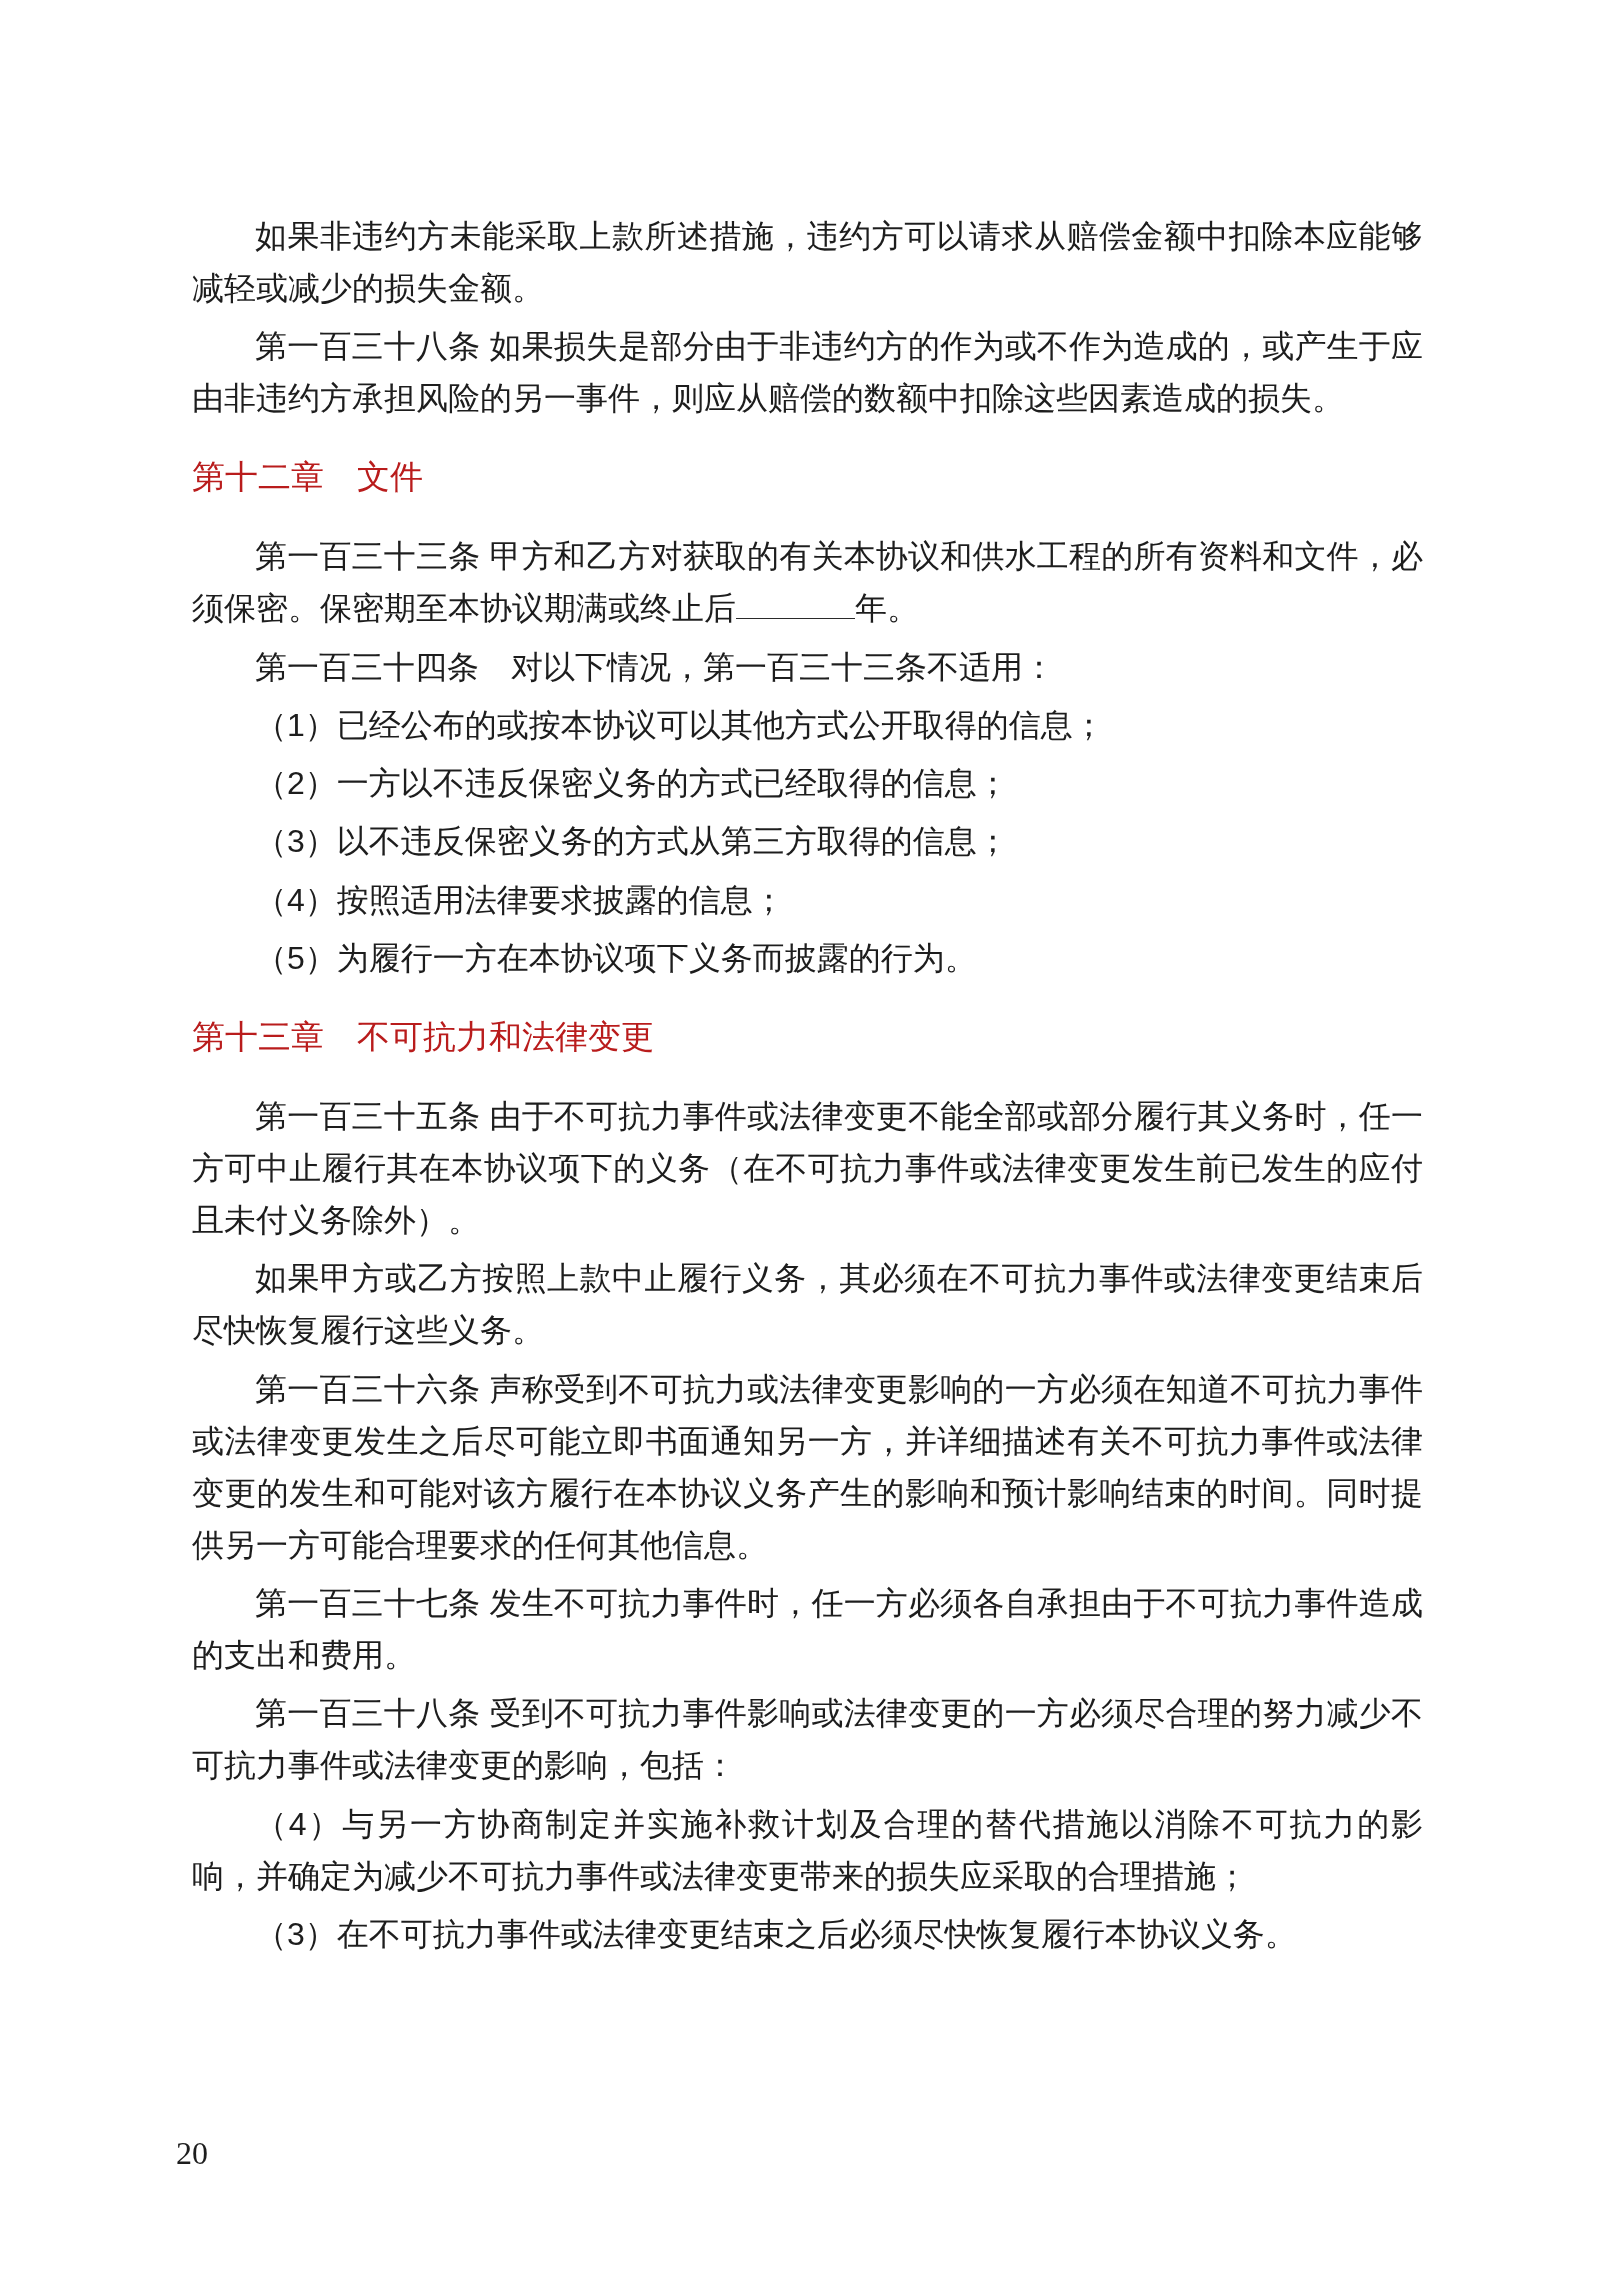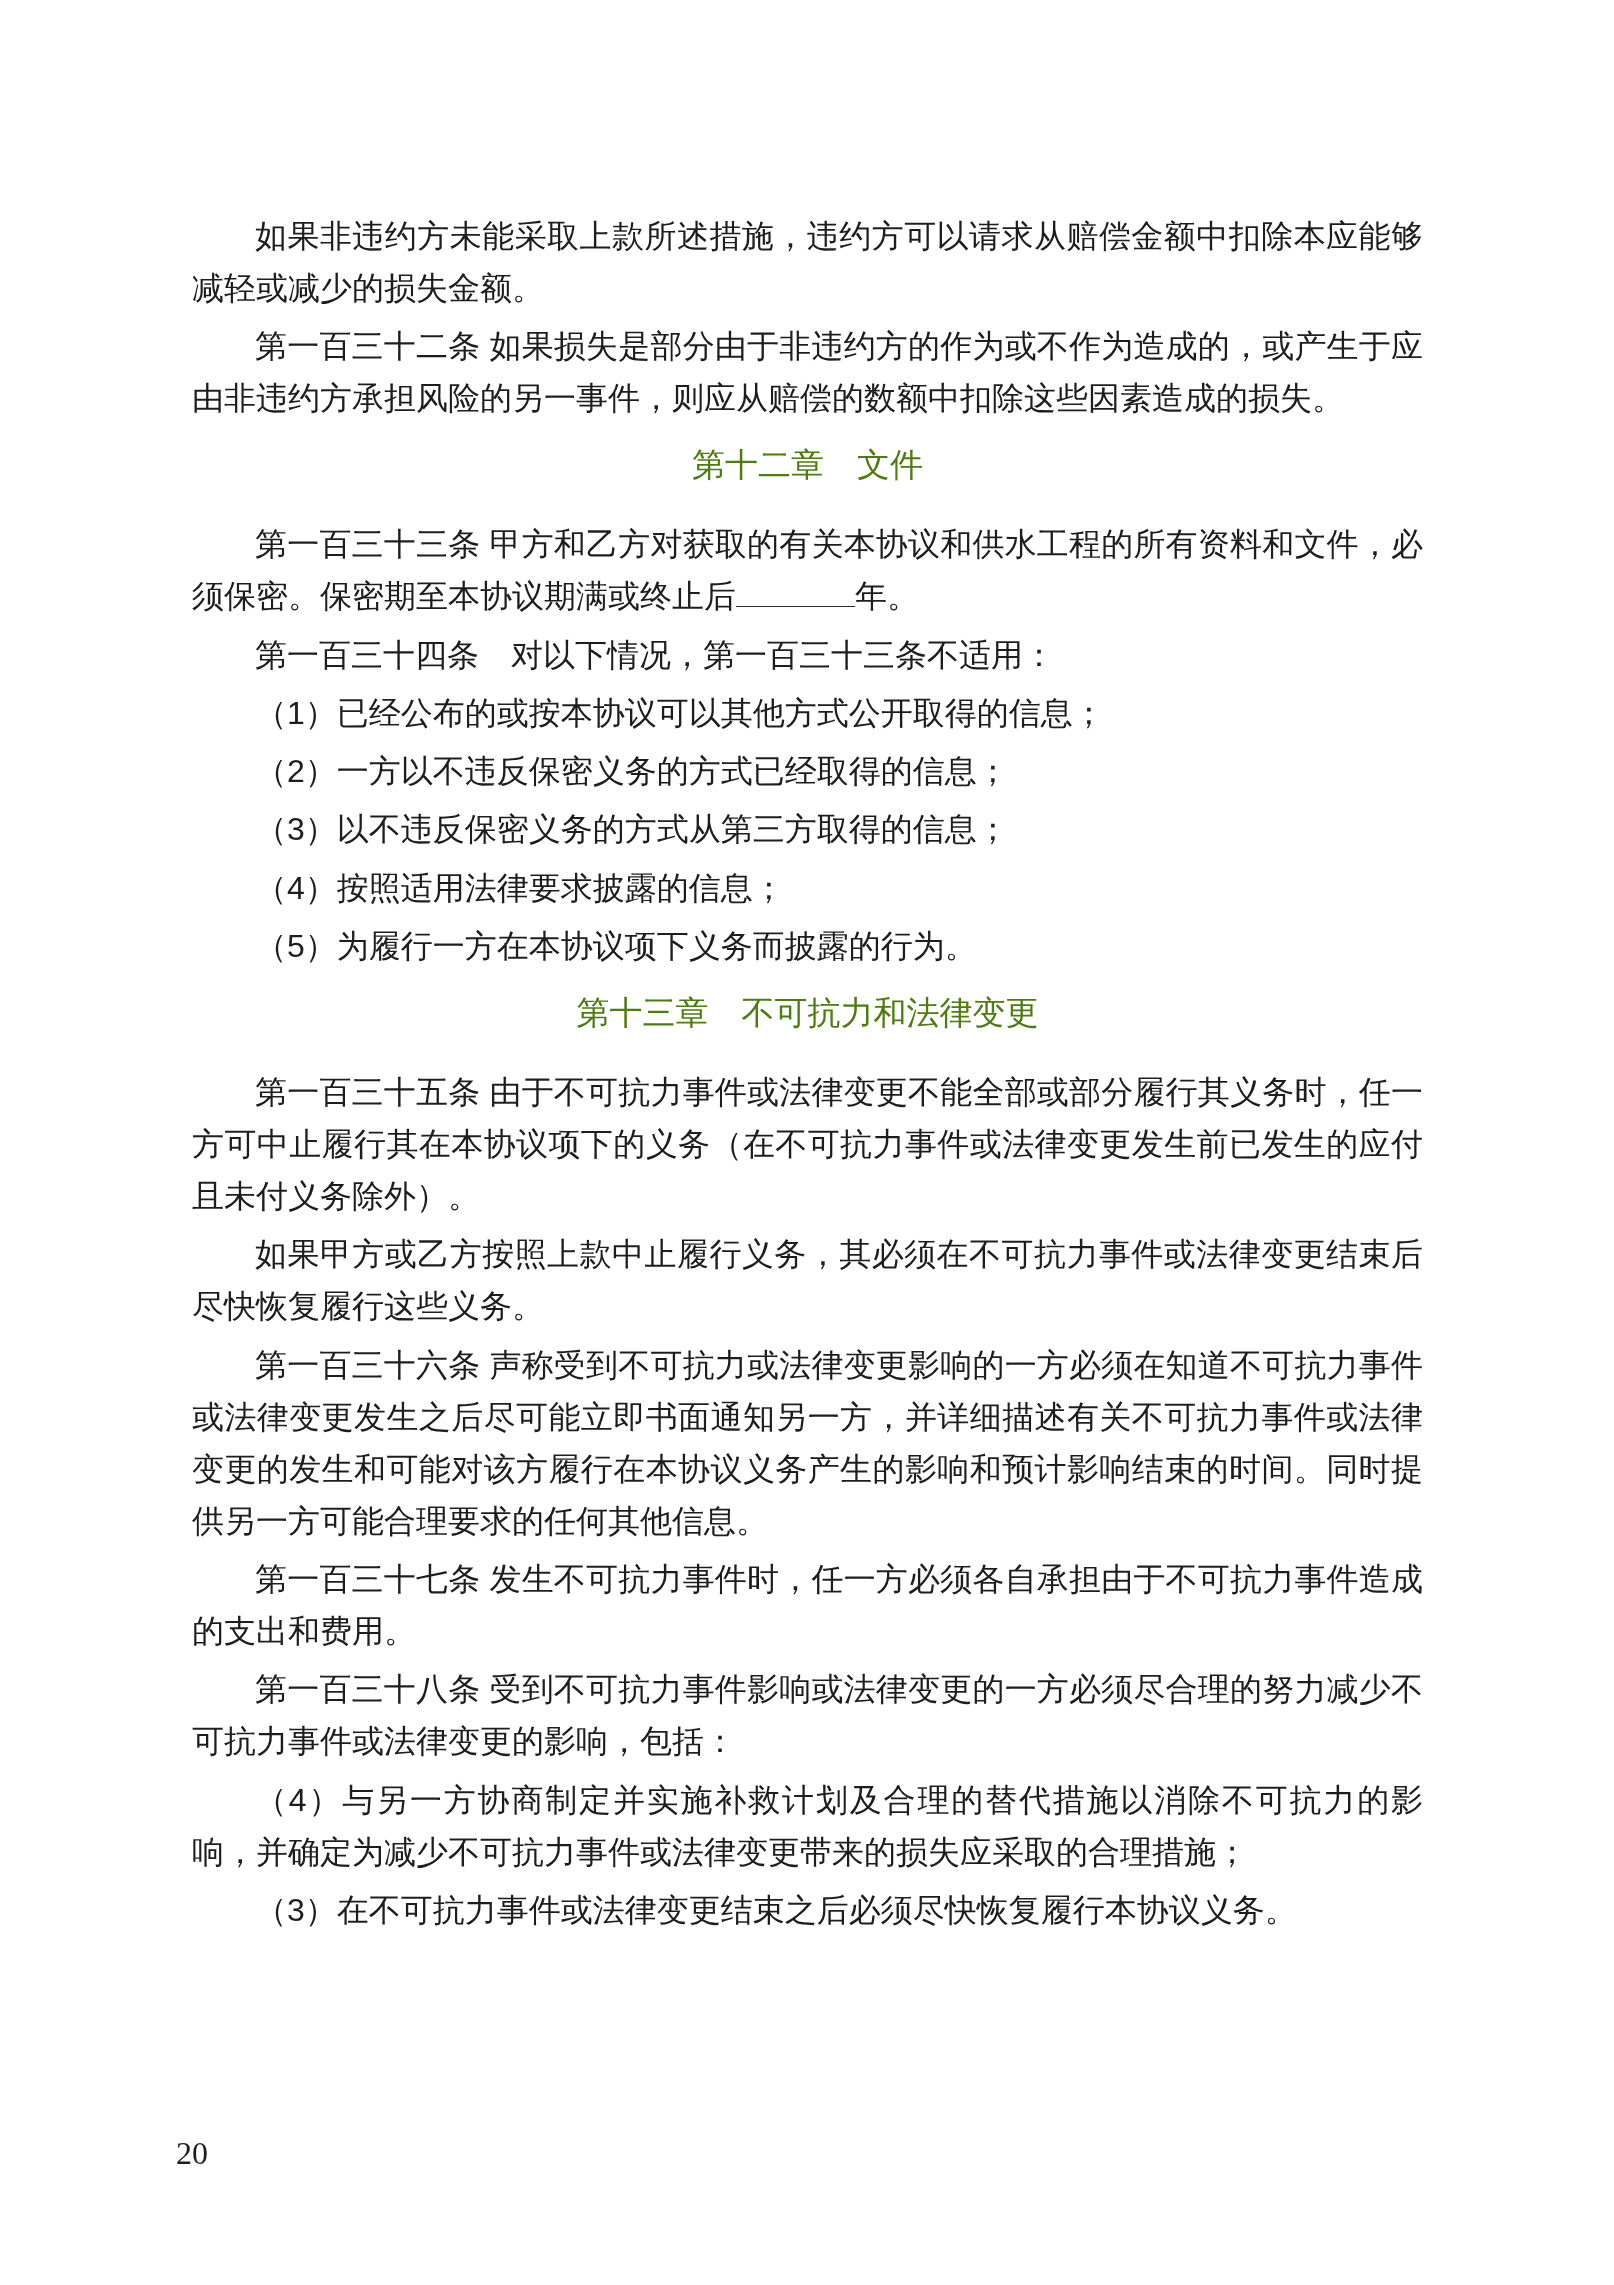--- a/index.html
+++ b/index.html
@@ -24,27 +24,27 @@
   }
   .body-para {
     margin: 0 0 6.3px 0;
     font-size: 32px;
     line-height: 52px;
     text-align: justify;
     text-indent: 63px;
     word-break: break-all;
   }
   .chapter-heading {
-    margin: 15px 0 27px 0;
+    margin: 27px 0 27px 0;
     font-size: 33px;
     line-height: 52px;
     font-weight: normal;
-    text-align: center;
+    text-align: left;
     text-indent: 0;
-    color: #4d7c0f;
+    color: #b91c1c;
   }
   .blank-line {
     display: inline-block;
     width: 119px;
     height: 31px;
     border-bottom: 1.8px solid #2a2a2a;
     vertical-align: baseline;
   }
   .page-number {
     position: absolute;
@@ -57,21 +57,21 @@
   }
 </style>
 </head>
 <body>
 
 <div class="page">
   <div class="content">
 
     <p class="body-para">如果非违约方未能采取上款所述措施，违约方可以请求从赔偿金额中扣除本应能够减轻或减少的损失金额。</p>
 
-    <p class="body-para">第一百三十二条 如果损失是部分由于非违约方的作为或不作为造成的，或产生于应由非违约方承担风险的另一事件，则应从赔偿的数额中扣除这些因素造成的损失。</p>
+    <p class="body-para">第一百三十八条 如果损失是部分由于非违约方的作为或不作为造成的，或产生于应由非违约方承担风险的另一事件，则应从赔偿的数额中扣除这些因素造成的损失。</p>
 
     <h2 class="chapter-heading">第十二章　文件</h2>
 
     <p class="body-para"><span>第一百三十三条 甲方和乙方对获取的有关本协议和供水工程的所有资料和文件，必须保密。保密期至本协议期满或终止后</span><span class="blank-line"></span><span>年。</span></p>
 
     <p class="body-para">第一百三十四条　对以下情况，第一百三十三条不适用：</p>
 
     <p class="body-para">（1）已经公布的或按本协议可以其他方式公开取得的信息；</p>
     <p class="body-para">（2）一方以不违反保密义务的方式已经取得的信息；</p>
     <p class="body-para">（3）以不违反保密义务的方式从第三方取得的信息；</p>

